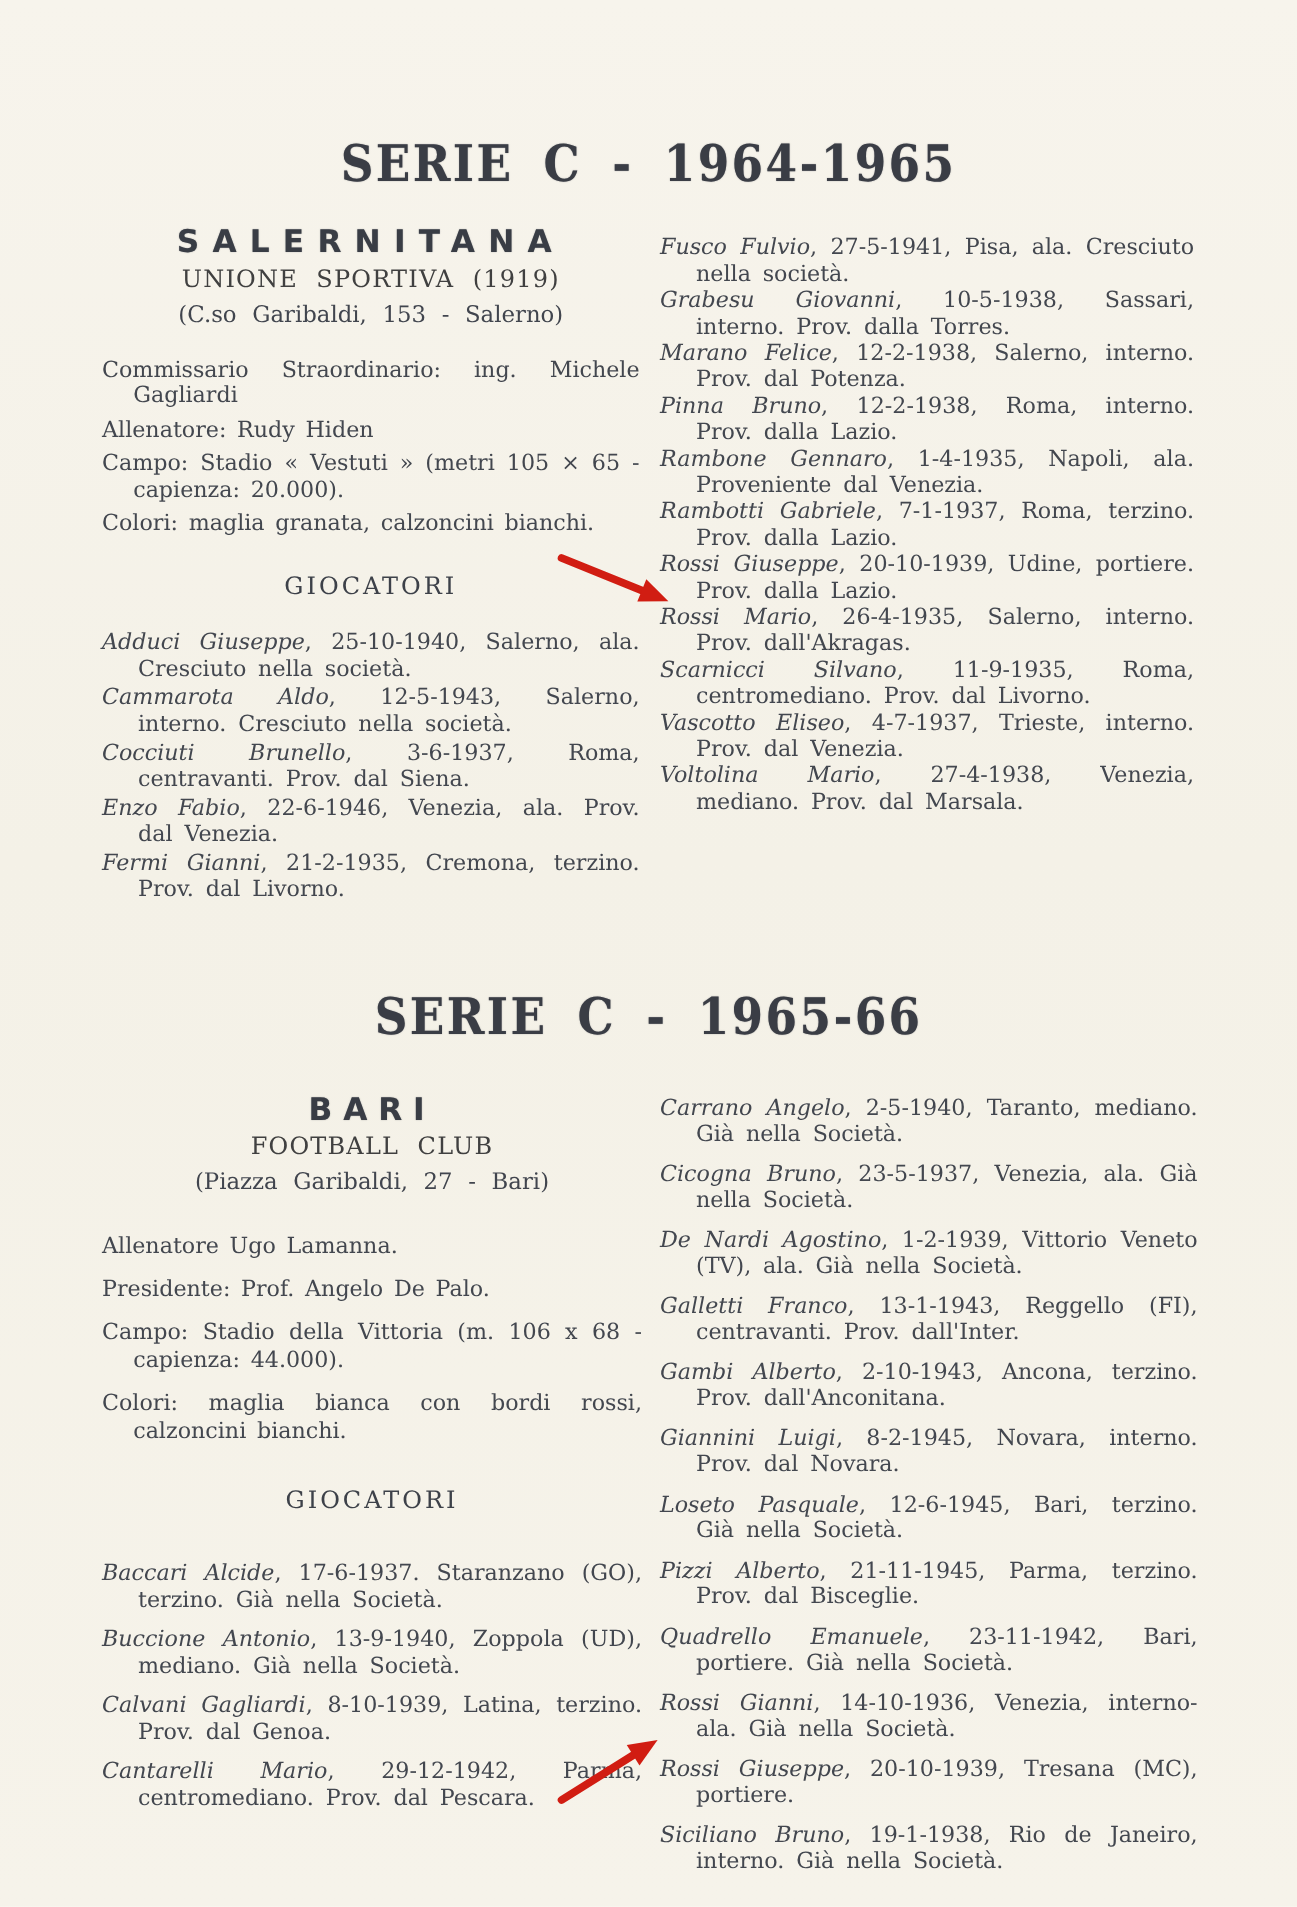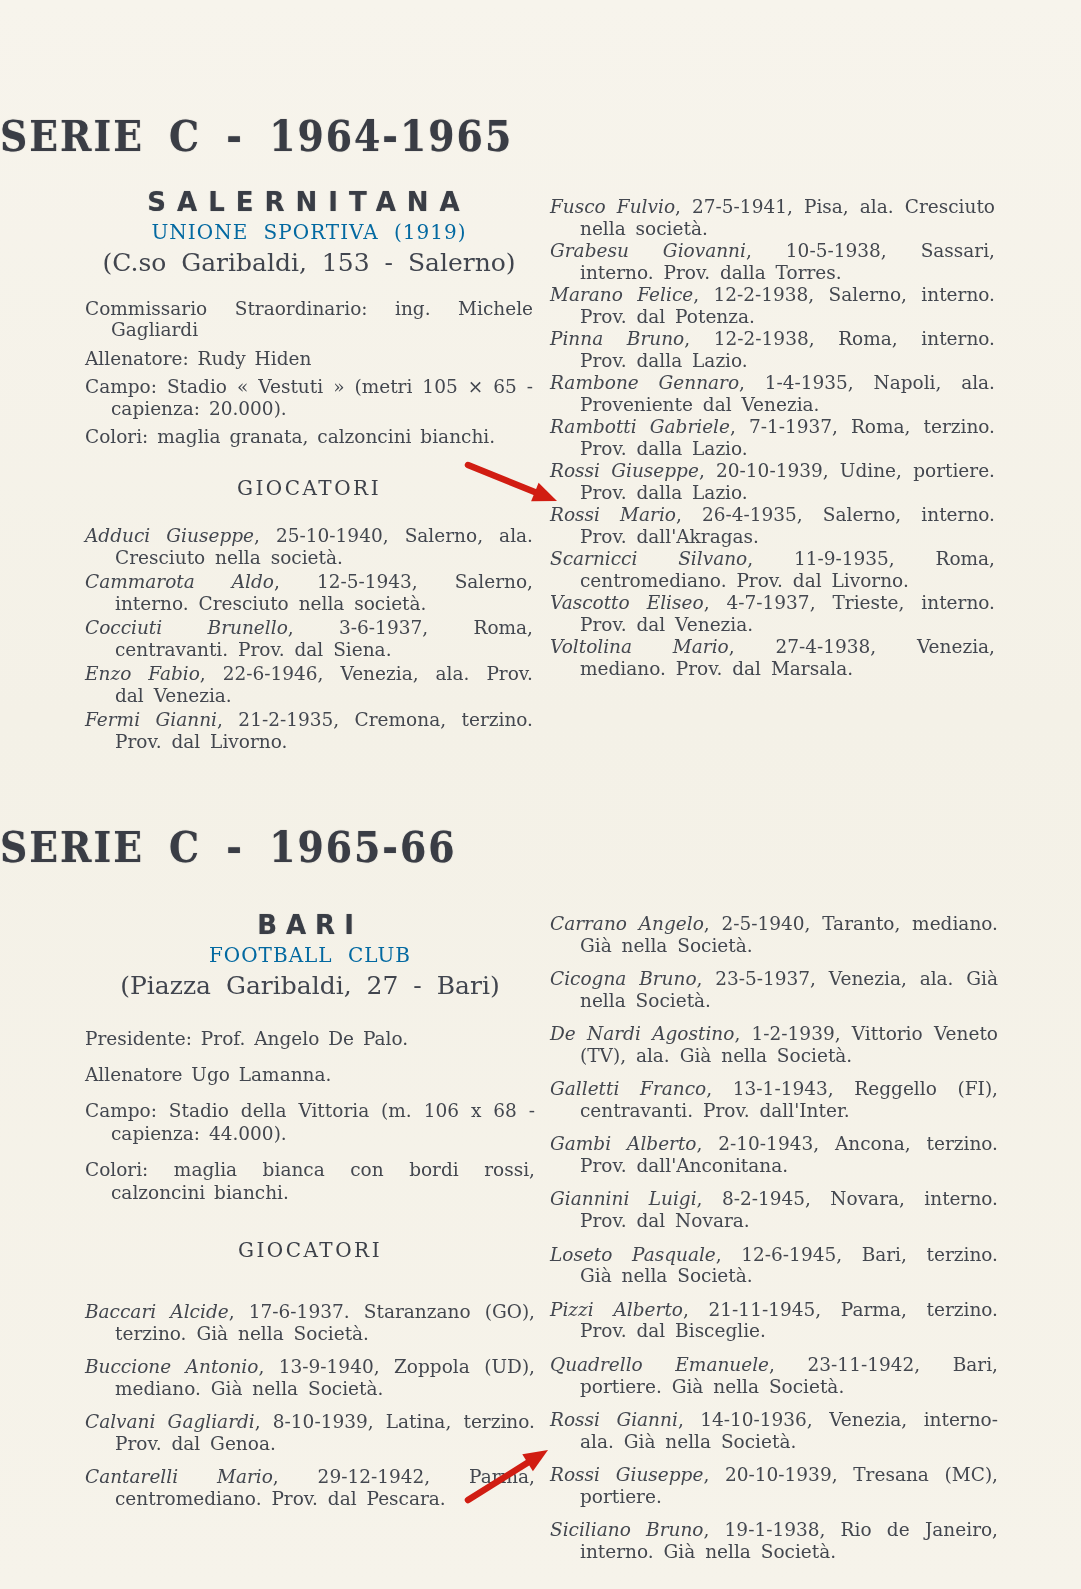--- a/index.html
+++ b/index.html
@@ -5,44 +5,44 @@
   html,body{margin:0;padding:0;}
   body{
     width:1081px;height:1589px;position:relative;overflow:hidden;
     background:linear-gradient(180deg,#f7f4ec 0%,#f4f1e7 45%,#f6f3ea 100%);
     font-family:"DejaVu Serif","Liberation Serif",serif;
     color:#43474f;
     -webkit-font-smoothing:antialiased;
   }
   .page{position:absolute;inset:0;}
   .sec-title{
-    position:absolute;left:0;width:1081px;
+    position:absolute;left:0;width:1081px;text-align:center;
     font-size:42px;font-weight:700;letter-spacing:2px;word-spacing:10px;
     color:#3a3d45;text-shadow:0 0 1px rgba(58,61,69,.55);
     font-stretch:condensed;
   }
   #sec1-title{top:84px;}
   #sec2-title{top:795px;}
   .col{position:absolute;font-size:18.5px;line-height:21.5px;}
   #sec1-left {top:192px;left:85px;width:448px;}
   #sec1-right{top:190px;left:550px;width:445px;}
   #sec2-left {top:905px;left:85px;width:450px;}
   #sec2-right{top:905px;left:550px;width:448px;}
   .club-name{
     text-align:center;font-family:"DejaVu Sans","Liberation Sans",sans-serif;
     font-weight:700;font-size:26px;letter-spacing:11px;color:#393d45;
     text-shadow:0 0 1px rgba(57,61,69,.5);margin:0 0 8px 0;
   }
   #sec2-left .club-name{letter-spacing:9px;margin-top:10px;}
   .club-sub{
     text-align:center;font-size:20px;letter-spacing:1px;word-spacing:8px;
-    margin:0 0 9px 0;color:#0369a1;
+    margin:0 0 9px 0;color:#404040;
   }
   .club-addr{
-    text-align:center;font-size:25px;word-spacing:7px;margin:0;color:#41454e;
+    text-align:center;font-size:19px;word-spacing:7px;margin:0;color:#41454e;
   }
   .info{margin-top:24px;}
   #sec2-left .info{margin-top:30px;}
   .info p{
     margin:0 0 7px 0;text-align:justify;
     text-indent:-26px;padding-left:26px;word-spacing:3px;
   }
   #sec2-left .info p{margin-bottom:13px;line-height:23px;}
   .players-heading{
     text-align:center;font-size:20px;letter-spacing:2.5px;word-spacing:4px;
@@ -130,23 +130,23 @@
 
   <h1 class="sec-title" id="sec2-title">SERIE C - 1965-66</h1>
 
   <div class="col" id="sec2-left">
     <div class="club-name">BARI</div>
     <div class="club-sub">FOOTBALL CLUB</div>
     <div class="club-addr">(Piazza Garibaldi, 27 - Bari)</div>
 
     <div class="info">
 
+        <p class="info-line">Allenatore Ugo Lamanna.</p>
+
         <p class="info-line">Presidente: Prof. Angelo De Palo.</p>
-
-        <p class="info-line">Allenatore Ugo Lamanna.</p>
 
         <p class="info-line">Campo: Stadio della Vittoria (m. 106 x 68 - capienza: 44.000).</p>
 
         <p class="info-line">Colori: maglia bianca con bordi rossi, calzoncini bianchi.</p>
       </div>
 
     <div class="players-heading">GIOCATORI</div>
 
     <div class="players">
 

